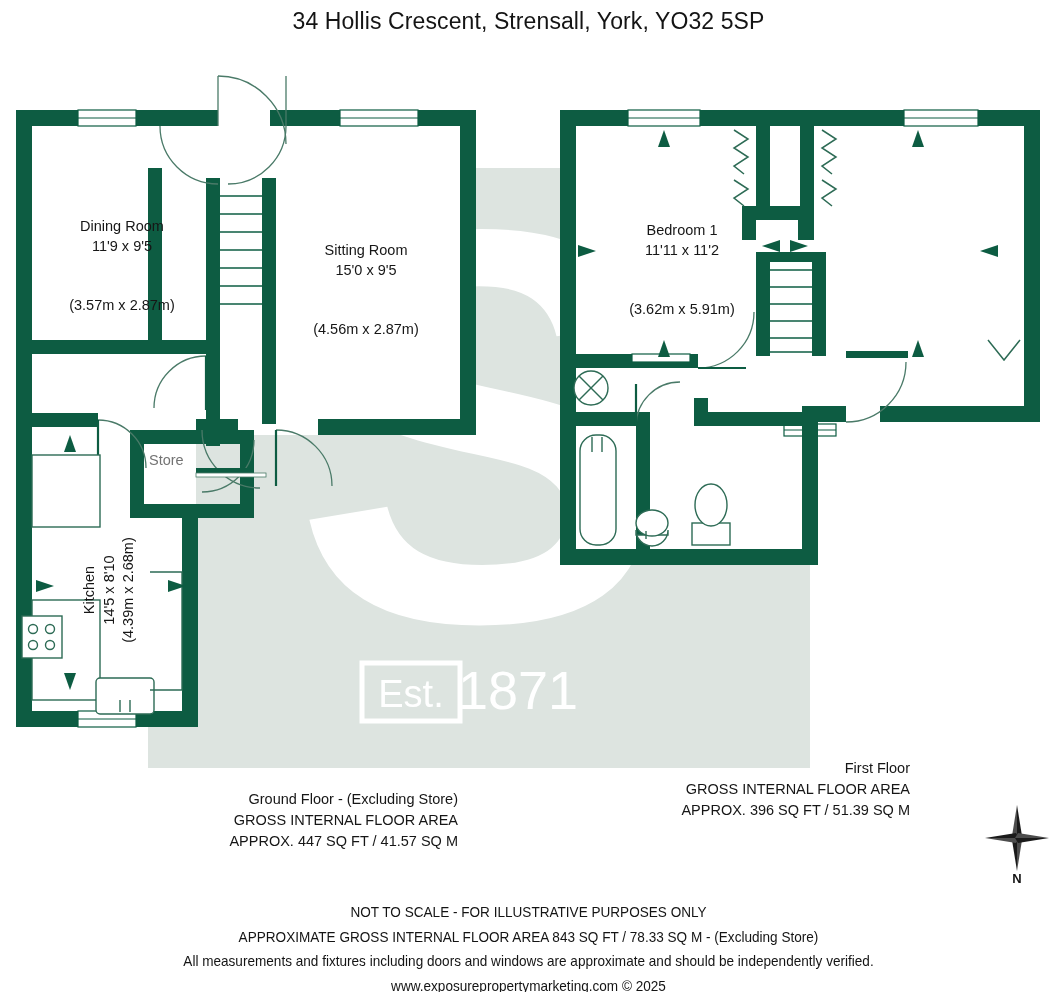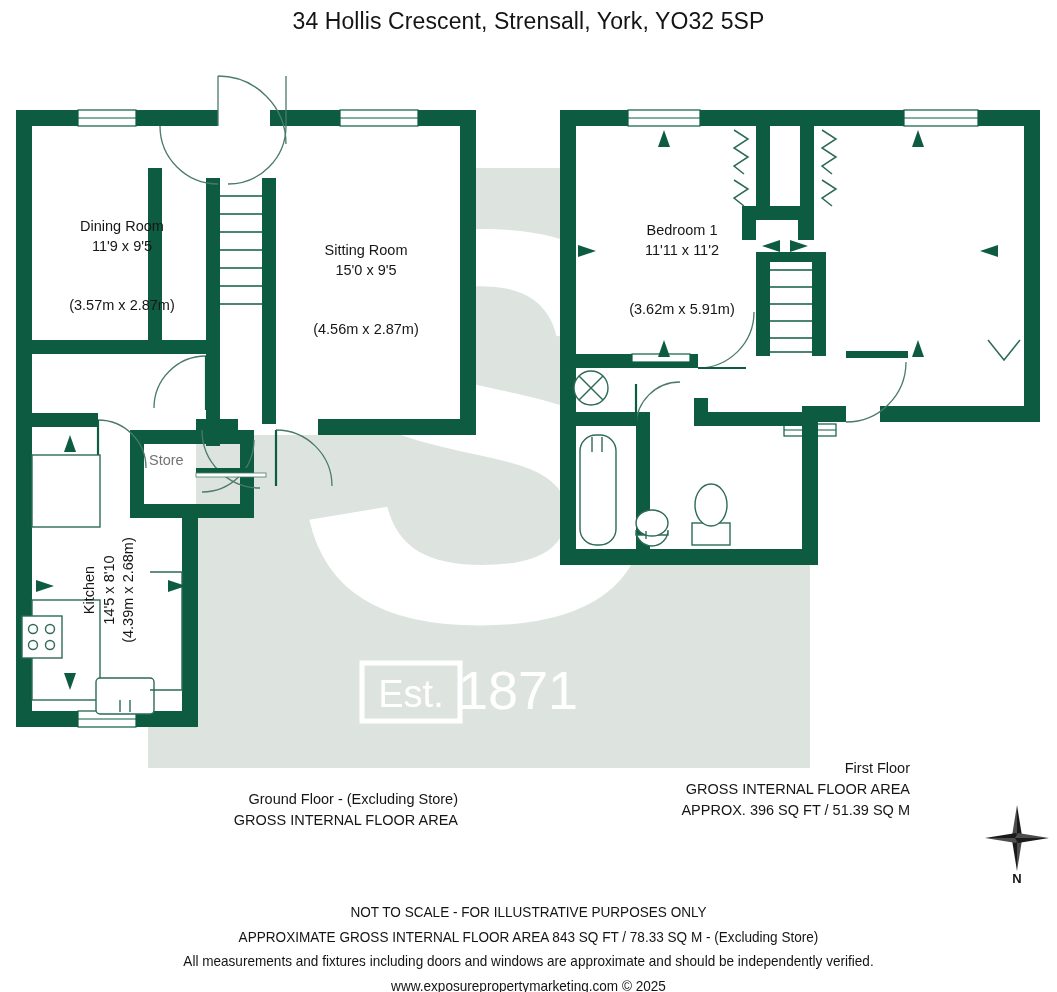--- a/index.html
+++ b/index.html
@@ -410,20 +410,21 @@
   <div class="room-label" style="left:597px; top:221px; width:170px;">
     <span class="rl-name">Bedroom 1</span>
     <span class="rl-imp">11'11 x 11'2</span>
     <span class="rl-met">(3.62m x 5.91m)</span>
   </div>
 
 
   <div class="floor-caption" style="left:88px; top:789px; width:370px;">
     <span class="fc-line">Ground Floor - (Excluding Store)</span>
     <span class="fc-line">GROSS INTERNAL FLOOR AREA</span>
+    <span class="fc-line">APPROX. 447 SQ FT / 41.57 SQ M</span>
   </div>
 
   <div class="floor-caption" style="left:580px; top:758px; width:330px;">
     <span class="fc-line">First Floor</span>
     <span class="fc-line">GROSS INTERNAL FLOOR AREA</span>
     <span class="fc-line">APPROX. 396 SQ FT / 51.39 SQ M</span>
   </div>
 
   <div class="compass">
     <svg width="68" height="70" viewBox="0 0 68 70">

